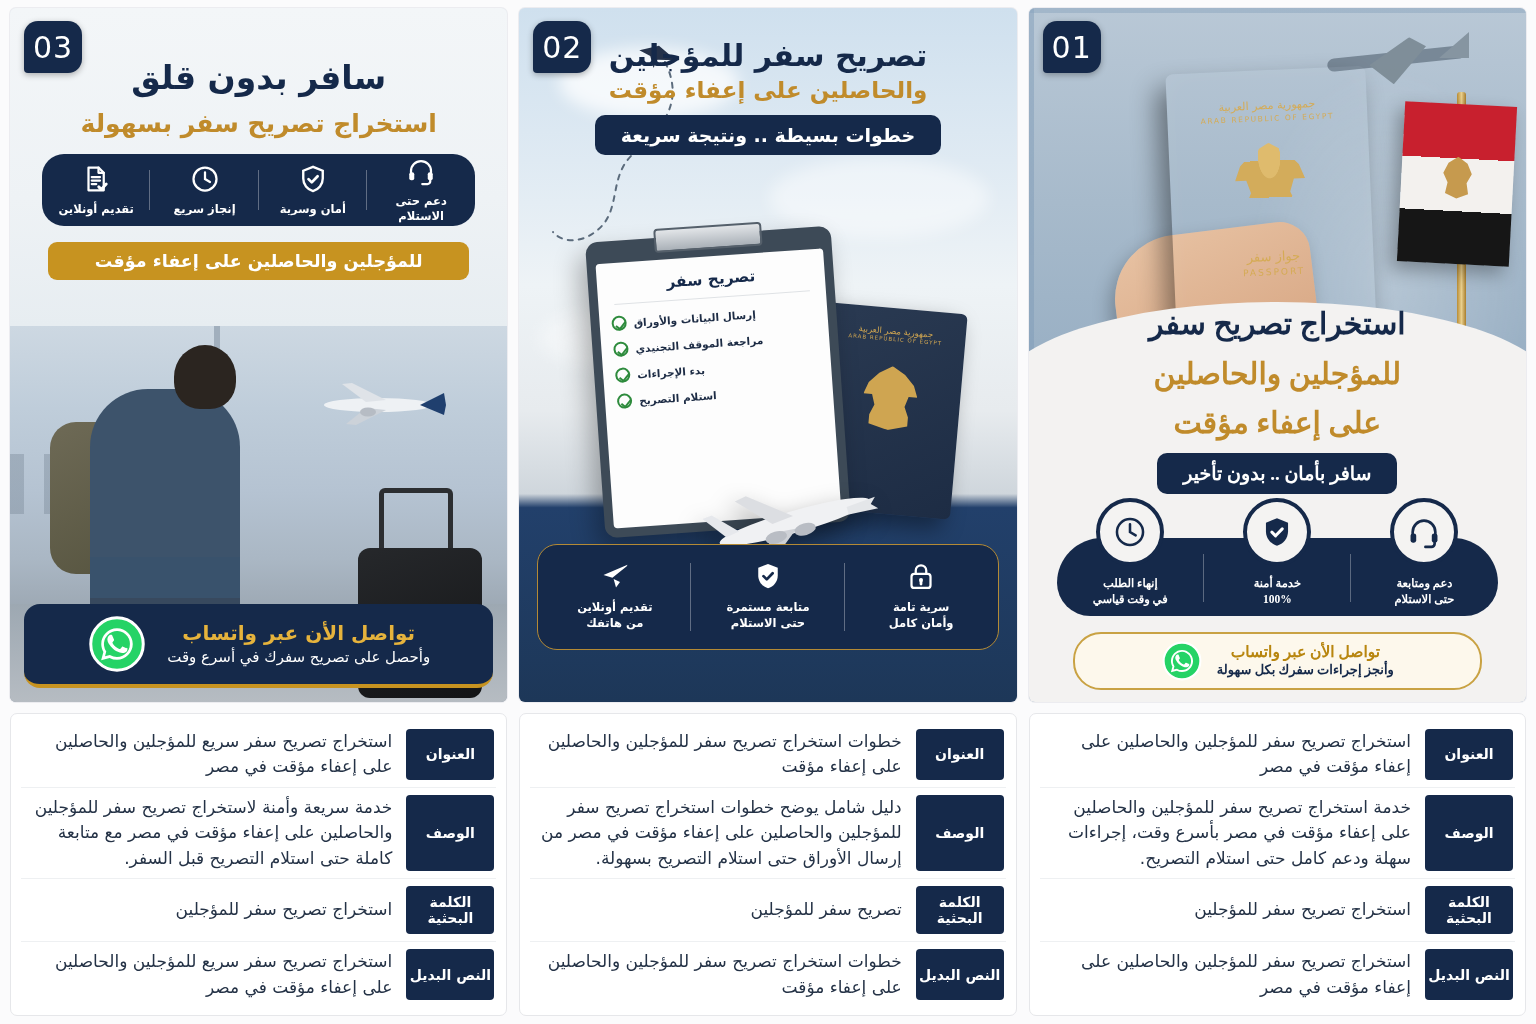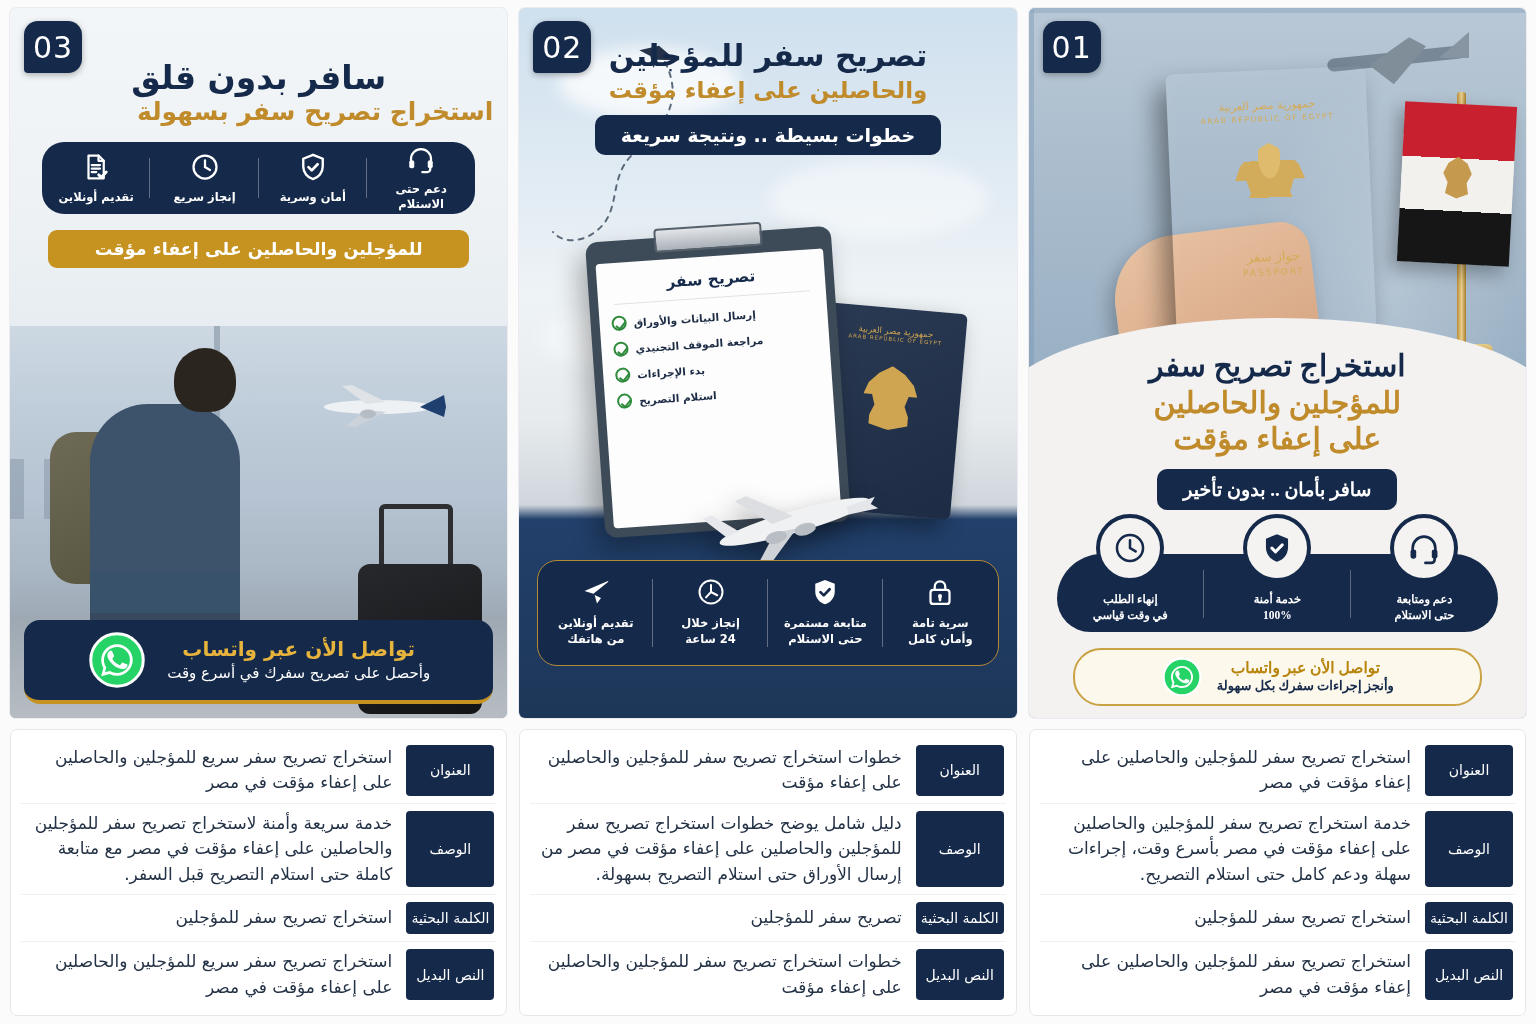--- a/index.html
+++ b/index.html
@@ -162,21 +162,21 @@
     position: absolute; bottom: 0; left: 0; width: 100%;
     z-index: 30;
     padding: 0 16px 12px;
     text-align: center;
     font-family: Liberation Serif, serif;
   }
   .head-line1 {
     color: #15294a; font-size: 30px; font-weight: bold; line-height: 1.15;
   }
   .head-line2 {
-    color: #c08b2b; font-size: 30px; font-weight: bold; line-height: 1.15; margin-top: 2px;
+    color: #c08b2b; font-size: 30px; font-weight: bold; line-height: 1.15; margin-top: 15px;
   }
   .pill-dark {
     display: inline-block; margin: 12px auto 0;
     background: #15294a; color: #fff;
     border-radius: 10px;
     padding: 9px 26px;
     font-size: 19px; font-weight: bold;
   }
 
   
@@ -299,21 +299,21 @@
   }
   .c2-featbar svg { width: 30px; height: 30px; }
 
   
   .c3-top {
     position: absolute; top: 0; left: 0; right: 0; height: 318px;
     background: linear-gradient(180deg, #f3f6f8 0%, #eef2f5 60%, #e7edf1 100%);
   }
   .c3-body { position: absolute; top: 12px; left: 0; right: 0; z-index: 25; padding: 16px 14px 0; text-align: center; }
   .c3-h1 { color: #15294a; font-size: 33px; font-weight: bold; margin-top: 22px; }
-  .c3-h2 { color: #c08b2b; font-size: 25px; font-weight: bold; margin-top: 0; text-align: right; }
+  .c3-h2 { color: #c08b2b; font-size: 25px; font-weight: bold; margin-top: 12px; }
 
   .c3-featbar {
     margin: 16px 18px 0; height: 72px;
     background: #15294a; border-radius: 22px; display: flex;
   }
   .c3-featbar .cell {
     flex: 1; position: relative; display: flex; flex-direction: column;
     align-items: center; justify-content: center; gap: 8px;
     color: #fff; font-size: 11.5px; font-weight: bold; line-height: 1.3; text-align: center;
   }
@@ -382,21 +382,21 @@
     align-items: stretch;
     gap: 10px;
     padding: 7px 2px;
     flex: 1;
   }
   .meta-row + .meta-row { border-top: 1px solid #eef0f2; }
   .meta-label {
     flex: 0 0 88px;
     background: #15294a; color: #fff;
     border-radius: 4px;
-    font-size: 14px; font-weight: normal;
+    font-size: 14px; font-weight: bold;
     display: flex; align-items: center; justify-content: center;
     text-align: center;
     padding: 8px 2px;
   }
   .meta-value {
     flex: 1 1 auto;
     color: #243246;
     font-size: 17px;
     line-height: 1.5;
     display: flex; align-items: center; justify-content: flex-start;
@@ -599,27 +599,20 @@
             <path d="M12 16.2v2.2" stroke-linecap="round" stroke-width="2.2"></path>
           </svg>
           <div><span>سرية تامة</span><br><span>وأمان كامل</span></div>
         </div>
         <div class="cell">
           <svg viewBox="0 0 24 24">
             <path d="M12 2.3 4.2 5.4v6.1c0 5 3.3 8.9 7.8 10.2 4.5-1.3 7.8-5.2 7.8-10.2V5.4Z" fill="#fff"></path>
             <path d="M8.4 12.1l2.6 2.6 4.7-4.9" fill="none" stroke="#15294a" stroke-width="2.2" stroke-linecap="round" stroke-linejoin="round"></path>
           </svg>
           <div><span>متابعة مستمرة</span><br><span>حتى الاستلام</span></div>
-        </div>
-        <div class="cell">
-          <svg viewBox="0 0 24 24" fill="none" stroke="#fff" stroke-width="1.6" stroke-linecap="round">
-            <circle cx="12" cy="12" r="9.2"></circle>
-            <path d="M12 12V6.4M12 12l5 2.6M12 12l-4 4.3"></path>
-          </svg>
-          <div><span>إنجاز خلال</span><br><span>24 ساعة</span></div>
         </div>
         <div class="cell">
           <svg viewBox="0 0 24 24">
             <path d="M22 3 2.8 11.1l7.1 2.2L21.4 4.1ZM10.9 14.4l1.9 6.8 3.2-4.5-5.1-2.3Z" fill="#fff"></path>
           </svg>
           <div><span>تقديم أونلاين</span><br><span>من هاتفك</span></div>
         </div>
       </div>
     </div>
 

